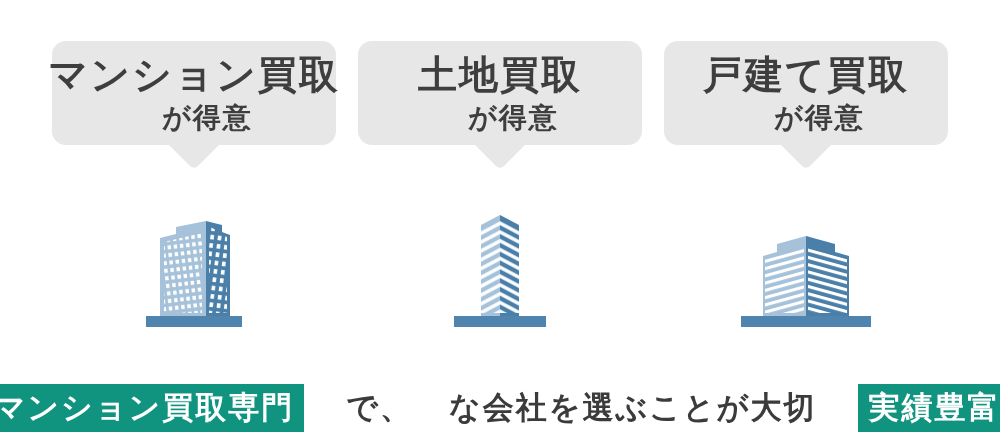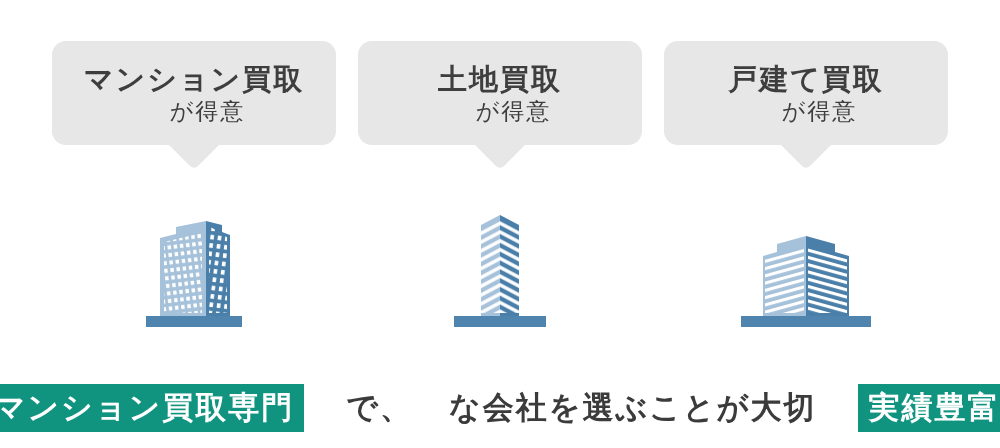--- a/index.html
+++ b/index.html
@@ -22,25 +22,25 @@
   }
   .columns {
     display:flex; justify-content:center; gap:22px; padding-top:41px;
   }
   .column { width:284px; display:flex; flex-direction:column; align-items:center; }
   .bubble {
     width:100%; height:104px; background:var(--bubble-bg); border-radius:14px;
     display:flex; flex-direction:column; justify-content:center; align-items:center;
   }
   .bubble-line1 {
-    font-size:29px; font-weight:bold; color:var(--bubble-text);
+    font-size:39px; font-weight:bold; color:var(--bubble-text);
     letter-spacing:2px; line-height:1.25; white-space:nowrap;
   }
   .bubble-line2 {
-    font-size:23px; font-weight:normal; color:var(--bubble-text);
+    font-size:28px; font-weight:bold; color:var(--bubble-text);
     letter-spacing:2px; line-height:1.25; white-space:nowrap;margin-left:27px;
   }
   .tail { margin-top:-1px; line-height:0; }
   .tail svg { display:block; }
   .tail-shape { fill:var(--bubble-bg); }
   .building-area {
     height:132px; margin-top:26px; width:100%;
     display:flex; align-items:flex-end; justify-content:center;
   }
   .building-area svg { display:block; }

